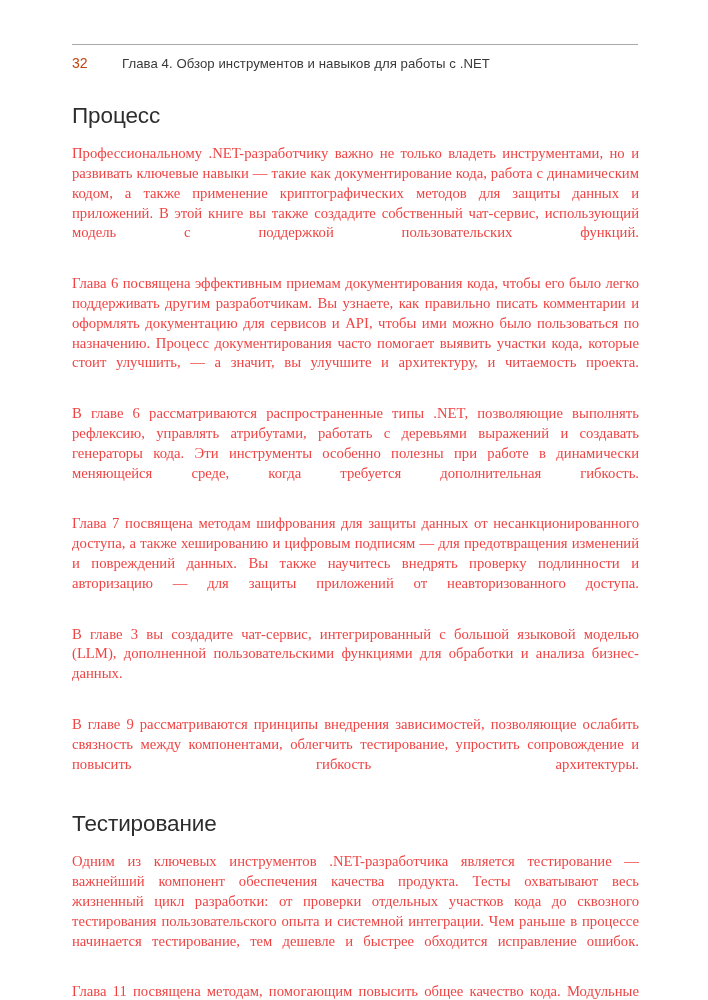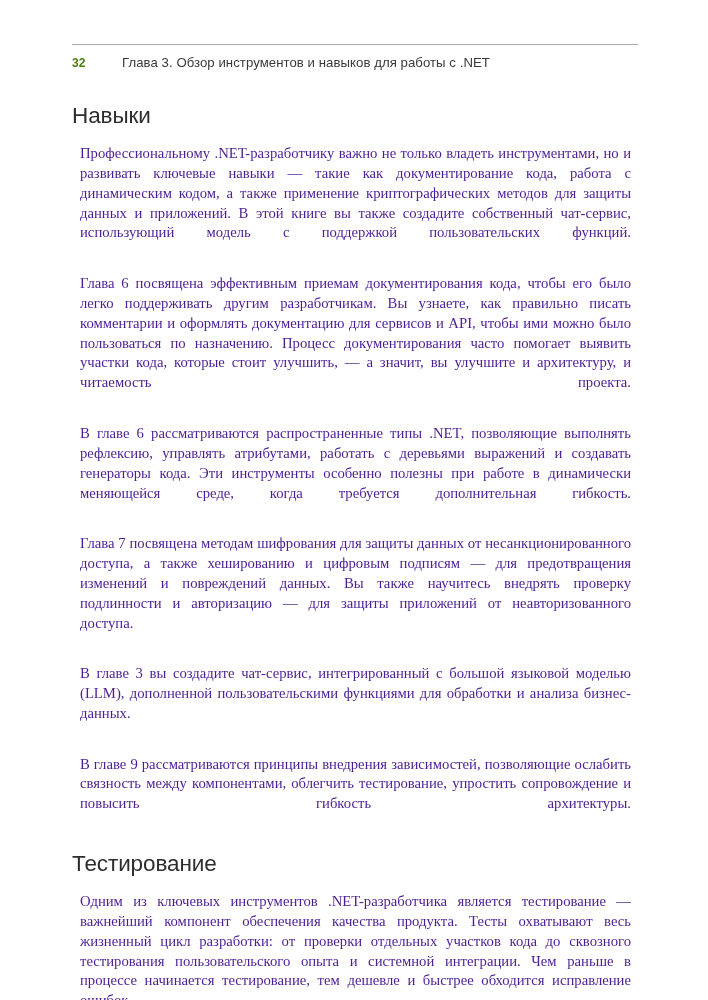--- a/index.html
+++ b/index.html
@@ -39,23 +39,23 @@
   }
   .head-line {
     display: flex;
     align-items: baseline;
     font-family: "Liberation Sans", "DejaVu Sans", sans-serif;
     font-size: 13.2px;
     color: #3a3a3a;
     line-height: 16px;
   }
   .folio {
-    font-weight: bold;
-    font-size: 12px;
-    color: #4d7c0f;
+    font-weight: normal;
+    font-size: 14px;
+    color: #c2410c;
     width: 50px;
     flex: 0 0 50px;
   }
   .head-title {
     font-weight: normal;
     letter-spacing: 0.05px;
   }
 
   
   .column {
@@ -76,27 +76,27 @@
     letter-spacing: -0.1px;
   }
   h2.section-title.first {
     margin-top: 4px;
   }
   h2.section-title.later {
     margin-top: 16px;
   }
 
   p.body {
-    margin: 8px;
+    margin: 0;
     padding: 0;
     font-size: 14.7px;
     line-height: 19.85px;
     text-align: justify;
     text-justify: inter-word;
-    color: #4c1d95;
+    color: #ef4444;
     hyphens: manual;
     word-spacing: 0.1px;
   }
   p.body + p.body {
     margin-top: 11px;
   }
   
   h2.section-title + p.body {
     margin-top: 14px;
   }
@@ -110,27 +110,27 @@
 </style>
 </head>
 <body>
 
 <div class="page">
 
   <div class="running-head">
     <div class="head-rule"></div>
     <div class="head-line">
       <span class="folio">32</span>
-      <span class="head-title">Глава 3. Обзор инструментов и навыков для работы с .NET</span>
+      <span class="head-title">Глава 4. Обзор инструментов и навыков для работы с .NET</span>
     </div>
   </div>
 
   <div class="column">
 
-    <h2 class="section-title first">Навыки</h2>
+    <h2 class="section-title first">Процесс</h2>
 
     <p class="body">Профессиональному .NET-разработчику важно не только владеть инструментами, но и развивать ключевые навыки — такие как документирование кода, работа с динамическим кодом, а также применение криптографических методов для защиты данных и приложений. В этой книге вы также создадите собственный чат-сервис, использующий модель с поддержкой пользовательских функций.</p>
     <p class="body">Глава 6 посвящена эффективным приемам документирования кода, чтобы его было легко поддерживать другим разработчикам. Вы узнаете, как правильно писать комментарии и оформлять документацию для сервисов и API, чтобы ими можно было пользоваться по назначению. Процесс документирования часто помогает выявить участки кода, которые стоит улучшить, — а значит, вы улучшите и архитектуру, и читаемость проекта.</p>
     <p class="body">В главе 6 рассматриваются распространенные типы .NET, позволяющие выполнять рефлексию, управлять атрибутами, работать с деревьями выражений и создавать генераторы кода. Эти инструменты особенно полезны при работе в динамически меняющейся среде, когда требуется дополнительная гибкость.</p>
     <p class="body">Глава 7 посвящена методам шифрования для защиты данных от несанкционированного доступа, а также хешированию и цифровым подписям — для предотвращения изменений и повреждений данных. Вы также научитесь внедрять проверку подлинности и авторизацию — для защиты приложений от неавторизованного доступа.</p>
     <p class="body">В главе 3 вы создадите чат-сервис, интегрированный с большой языковой моделью (LLM), дополненной пользовательскими функциями для обработки и анализа бизнес-данных.</p>
     <p class="body">В главе 9 рассматриваются принципы внедрения зависимостей, позволяющие ослабить связность между компонентами, облегчить тестирование, упростить сопровождение и повысить гибкость архитектуры.</p>
 
     <h2 class="section-title later">Тестирование</h2>
 

